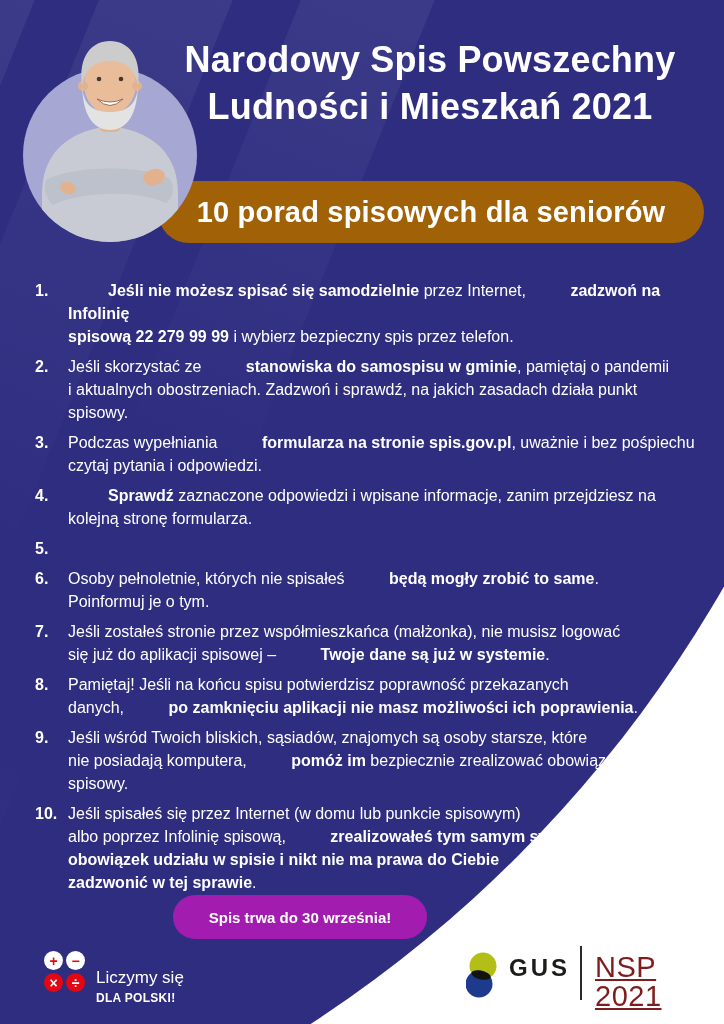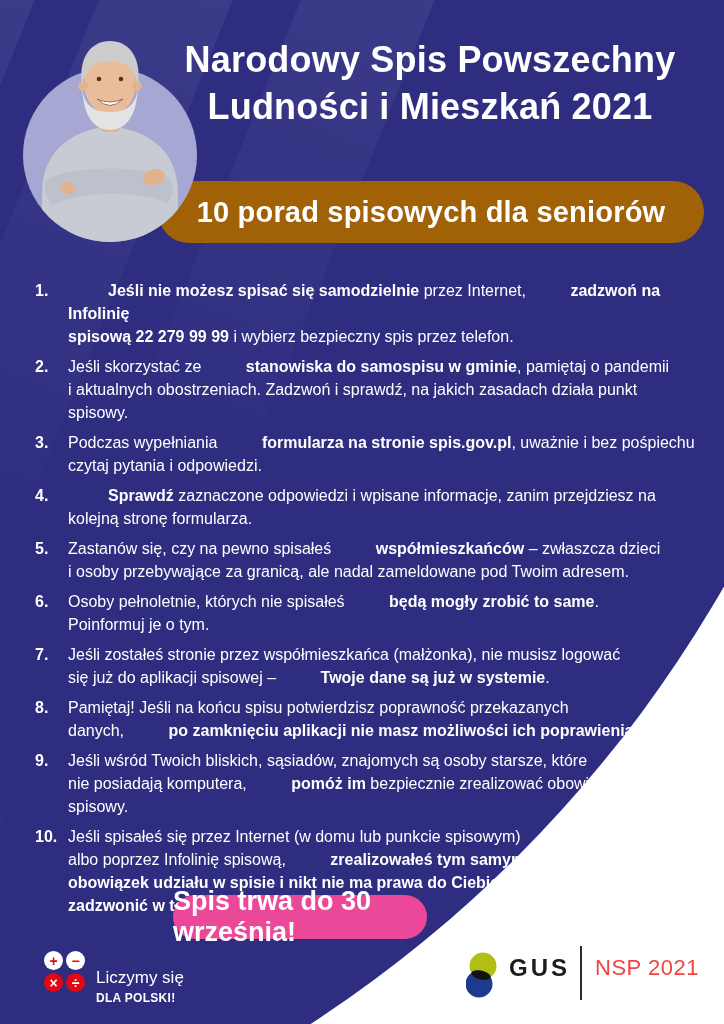--- a/index.html
+++ b/index.html
@@ -38,40 +38,40 @@
     position:absolute;left:35px;top:279px;width:672px;
     display:flex;flex-direction:column;gap:7px;color:#fff;
   }
   .tip{display:flex;}
   .tip-num{flex:none;width:33px;font-weight:700;font-size:16px;line-height:23px;}
   .tip-text{font-size:16px;line-height:23px;white-space:pre-line;}
   .tip-text .b{font-weight:700;margin-left:40px;}
 
   .deadline-pill{
     position:absolute;left:173px;top:895px;width:254px;height:44px;border-radius:22px;
-    background:#ec4899;display:flex;align-items:center;justify-content:center;
-    color:#fff;font-weight:700;font-size:27px;
+    background:#a21caf;display:flex;align-items:center;justify-content:center;
+    color:#fff;font-weight:700;font-size:15px;
   }
 
   .liczymy{position:absolute;left:44px;top:951px;display:flex;gap:11px;align-items:flex-start;}
   .math-grid{display:grid;grid-template-columns:19px 19px;grid-auto-rows:19px;gap:3px;}
   .sym{border-radius:50%;display:flex;align-items:center;justify-content:center;
        font-size:14px;font-weight:700;line-height:1;}
   .sym.wh{background:#ffffff;color:#e30613;}
   .sym.rd{background:#e30613;color:#ffffff;}
   .liczymy-text{color:#fff;}
   .liczymy-line1{font-size:17px;line-height:21px;font-weight:400;margin-top:16px;}
   .liczymy-line2{font-size:12px;line-height:21px;font-weight:700;letter-spacing:0.3px;}
 
   .gus-mark{position:absolute;left:466px;top:948px;}
   .gus-name{position:absolute;left:509px;top:953px;font-size:24px;line-height:29px;
             font-weight:700;letter-spacing:3px;color:#1c1c1a;}
   .gus-sep{position:absolute;left:580px;top:946px;width:2px;height:54px;background:#2a2a28;}
-  .nsp-name{position:absolute;left:595px;top:953px;font-size:22px;line-height:29px;
-            font-weight:400;letter-spacing:0.5px;color:#ef4444;}
+  .nsp-name{position:absolute;left:595px;top:953px;font-size:29px;line-height:29px;
+            font-weight:400;letter-spacing:0.5px;color:#7f1d1d;text-decoration:underline;}
 </style>
 </head>
 <body>
 
 <div class="blue-shape"></div>
 <div class="stripe s1"></div>
 <div class="stripe s2"></div>
 <div class="stripe s3"></div>
 <div class="stripe s4"></div>
 
@@ -134,22 +134,20 @@
       <div class="tip-text"><span>Podczas wypełniania </span><span class="b">formularza na stronie spis.gov.pl</span><span>, uważnie i bez pośpiechu
 czytaj pytania i odpowiedzi.</span></div>
     </div>
     <div class="tip">
       <div class="tip-num">4.</div>
       <div class="tip-text"><span class="b">Sprawdź</span><span> zaznaczone odpowiedzi i wpisane informacje, zanim przejdziesz na
 kolejną stronę formularza.</span></div>
     </div>
     <div class="tip">
       <div class="tip-num">5.</div>
-      <div class="tip-text"><span>Zastanów się, czy na pewno spisałeś </span><span class="b">współmieszkańców</span><span> – zwłaszcza dzieci
-i osoby przebywające za granicą, ale nadal zameldowane pod Twoim adresem.</span></div>
     </div>
     <div class="tip">
       <div class="tip-num">6.</div>
       <div class="tip-text"><span>Osoby pełnoletnie, których nie spisałeś </span><span class="b">będą mogły zrobić to same</span><span>.
 Poinformuj je o tym.</span></div>
     </div>
     <div class="tip">
       <div class="tip-num">7.</div>
       <div class="tip-text"><span>Jeśli zostałeś stronie przez współmieszkańca (małżonka), nie musisz logować
 się już do aplikacji spisowej – </span><span class="b">Twoje dane są już w systemie</span><span>.</span></div>

